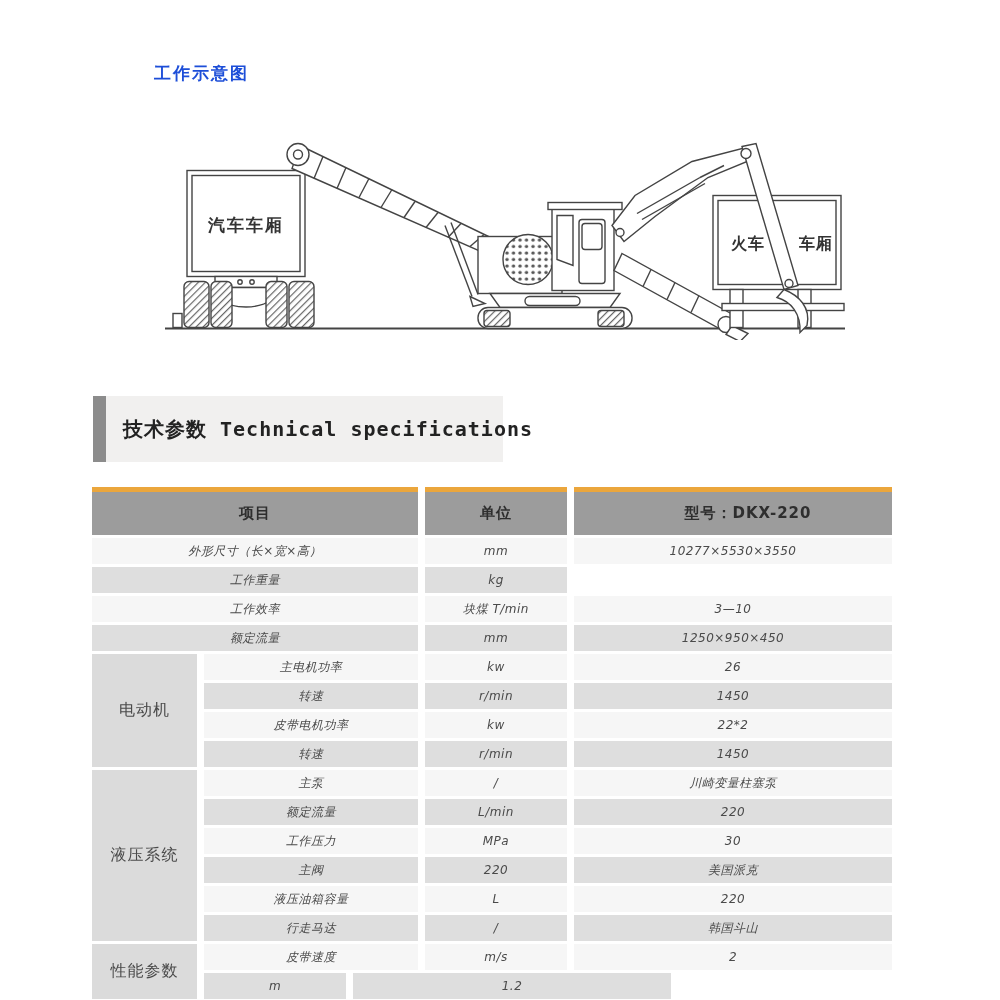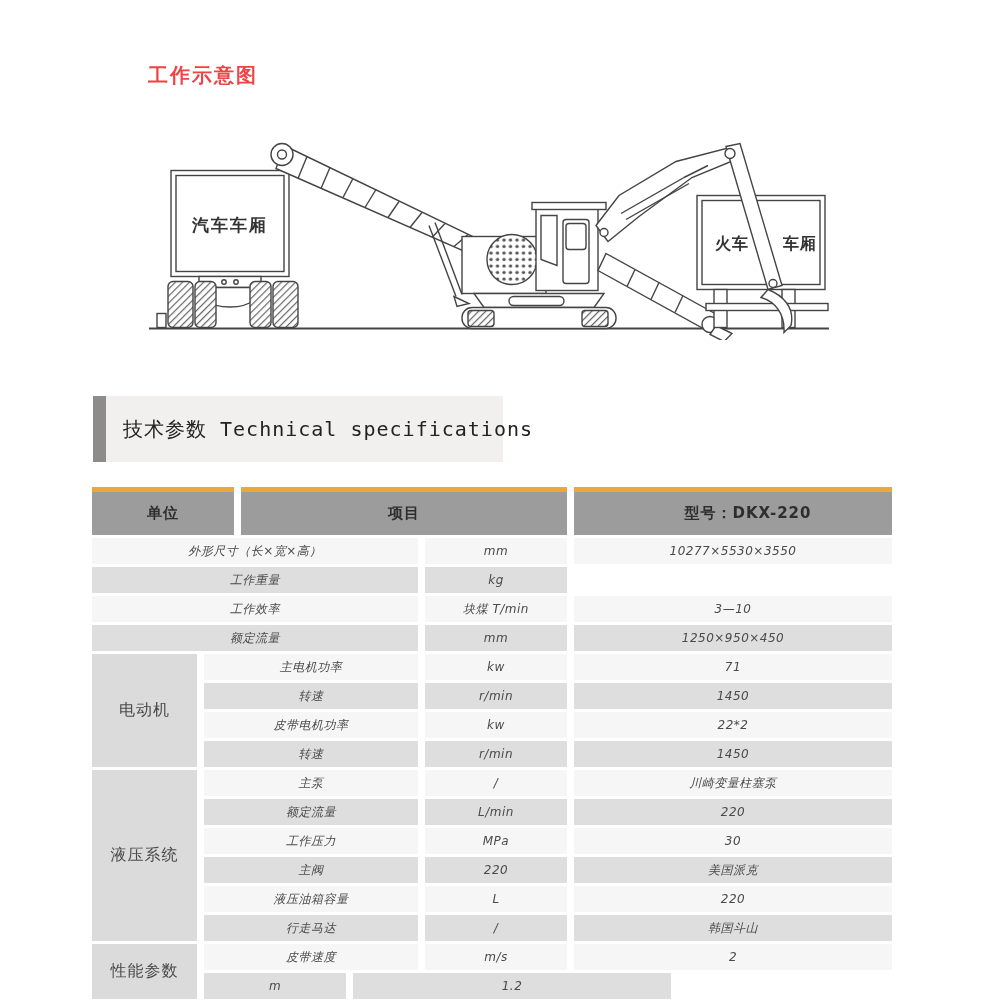--- a/index.html
+++ b/index.html
@@ -3,41 +3,41 @@
 <meta charset="utf-8">
 <style>
   * { margin:0; padding:0; box-sizing:border-box; }
   html,body { background:#fff; }
   body { font-family:"DejaVu Sans","Liberation Sans",sans-serif; }
   .page {
     position:relative; width:1000px; height:1000px; margin:0 auto;
     background:#ffffff; overflow:hidden;
   }
   .page-title {
-    position:absolute; left:148px; top:62px;
-    font-size:20px; font-weight:bold; color:#ef4444; letter-spacing:2px;
+    position:absolute; left:154px; top:62px;
+    font-size:17px; font-weight:bold; color:#1d4ed8; letter-spacing:2px;
   }
   .diagram {
-    position:absolute; left:124px; top:112px; width:720px; height:228px;
+    position:absolute; left:140px; top:112px; width:720px; height:228px;
   }
   .diagram svg { width:100%; height:100%; }
   .diagram text {
     font-family:"DejaVu Sans",sans-serif; font-weight:bold; fill:#333;
   }
   .section-header {
     position:absolute; left:93px; top:396px; width:410px; height:66px;
     background:#F1F0EF;
   }
   .section-bar {
     position:absolute; left:0; top:0; width:13px; height:66px; background:#8C8C8C;
   }
   .section-title {
     position:absolute; left:30px; top:0; height:66px; line-height:66px;
     font-family:"DejaVu Sans Mono","Liberation Mono",monospace;
-    font-size:20px; color:#222; white-space:nowrap; letter-spacing:1px;
+    font-size:20px; color:#222; white-space:nowrap; letter-spacing:1px;font-weight:bold;
   }
   .spec-table { position:absolute; left:92px; top:487px; width:800px; }
   .t-header { display:flex; margin-bottom:3px; }
   .h-cell {
     background:#9C9C9C; border-top:5px solid #EBA63C; height:48px;
     display:flex; align-items:center; justify-content:center;
     font-weight:bold; font-size:15px; color:#2E2E2E; letter-spacing:1px;
   }
   .h-item  { flex:0 0 326px; margin-right:7px; }
   .h-unit  { flex:0 0 142px; margin-right:7px; }
@@ -167,22 +167,22 @@
     </svg>
   </div>
 
   <div class="section-header">
     <div class="section-bar"></div>
     <div class="section-title">技术参数 Technical specifications</div>
   </div>
 
   <div class="spec-table">
     <div class="t-header">
+      <div class="h-cell h-item">项目</div>
       <div class="h-cell h-unit">单位</div>
-      <div class="h-cell h-item">项目</div>
       <div class="h-cell h-model">型号：DKX-220</div>
     </div>
     <div>
         <div class="t-section">
           <div class="t-rows">
             <div class="t-row light">
               <div class="cell item">外形尺寸（长×宽×高）</div>
               <div class="cell unit">mm</div>
               <div class="cell value">10277×5530×3550</div>
             </div>
@@ -201,21 +201,21 @@
               <div class="cell value">1250×950×450</div>
             </div>
           </div>
         </div>
         <div class="t-section grouped">
           <div class="t-group-cell">电动机</div>
           <div class="t-rows">
             <div class="t-row light">
               <div class="cell item">主电机功率</div>
               <div class="cell unit">kw</div>
-              <div class="cell value">71</div>
+              <div class="cell value">26</div>
             </div>
             <div class="t-row dark">
               <div class="cell item">转速</div>
               <div class="cell unit">r/min</div>
               <div class="cell value">1450</div>
             </div>
             <div class="t-row light">
               <div class="cell item">皮带电机功率</div>
               <div class="cell unit">kw</div>
               <div class="cell value">22*2</div>

